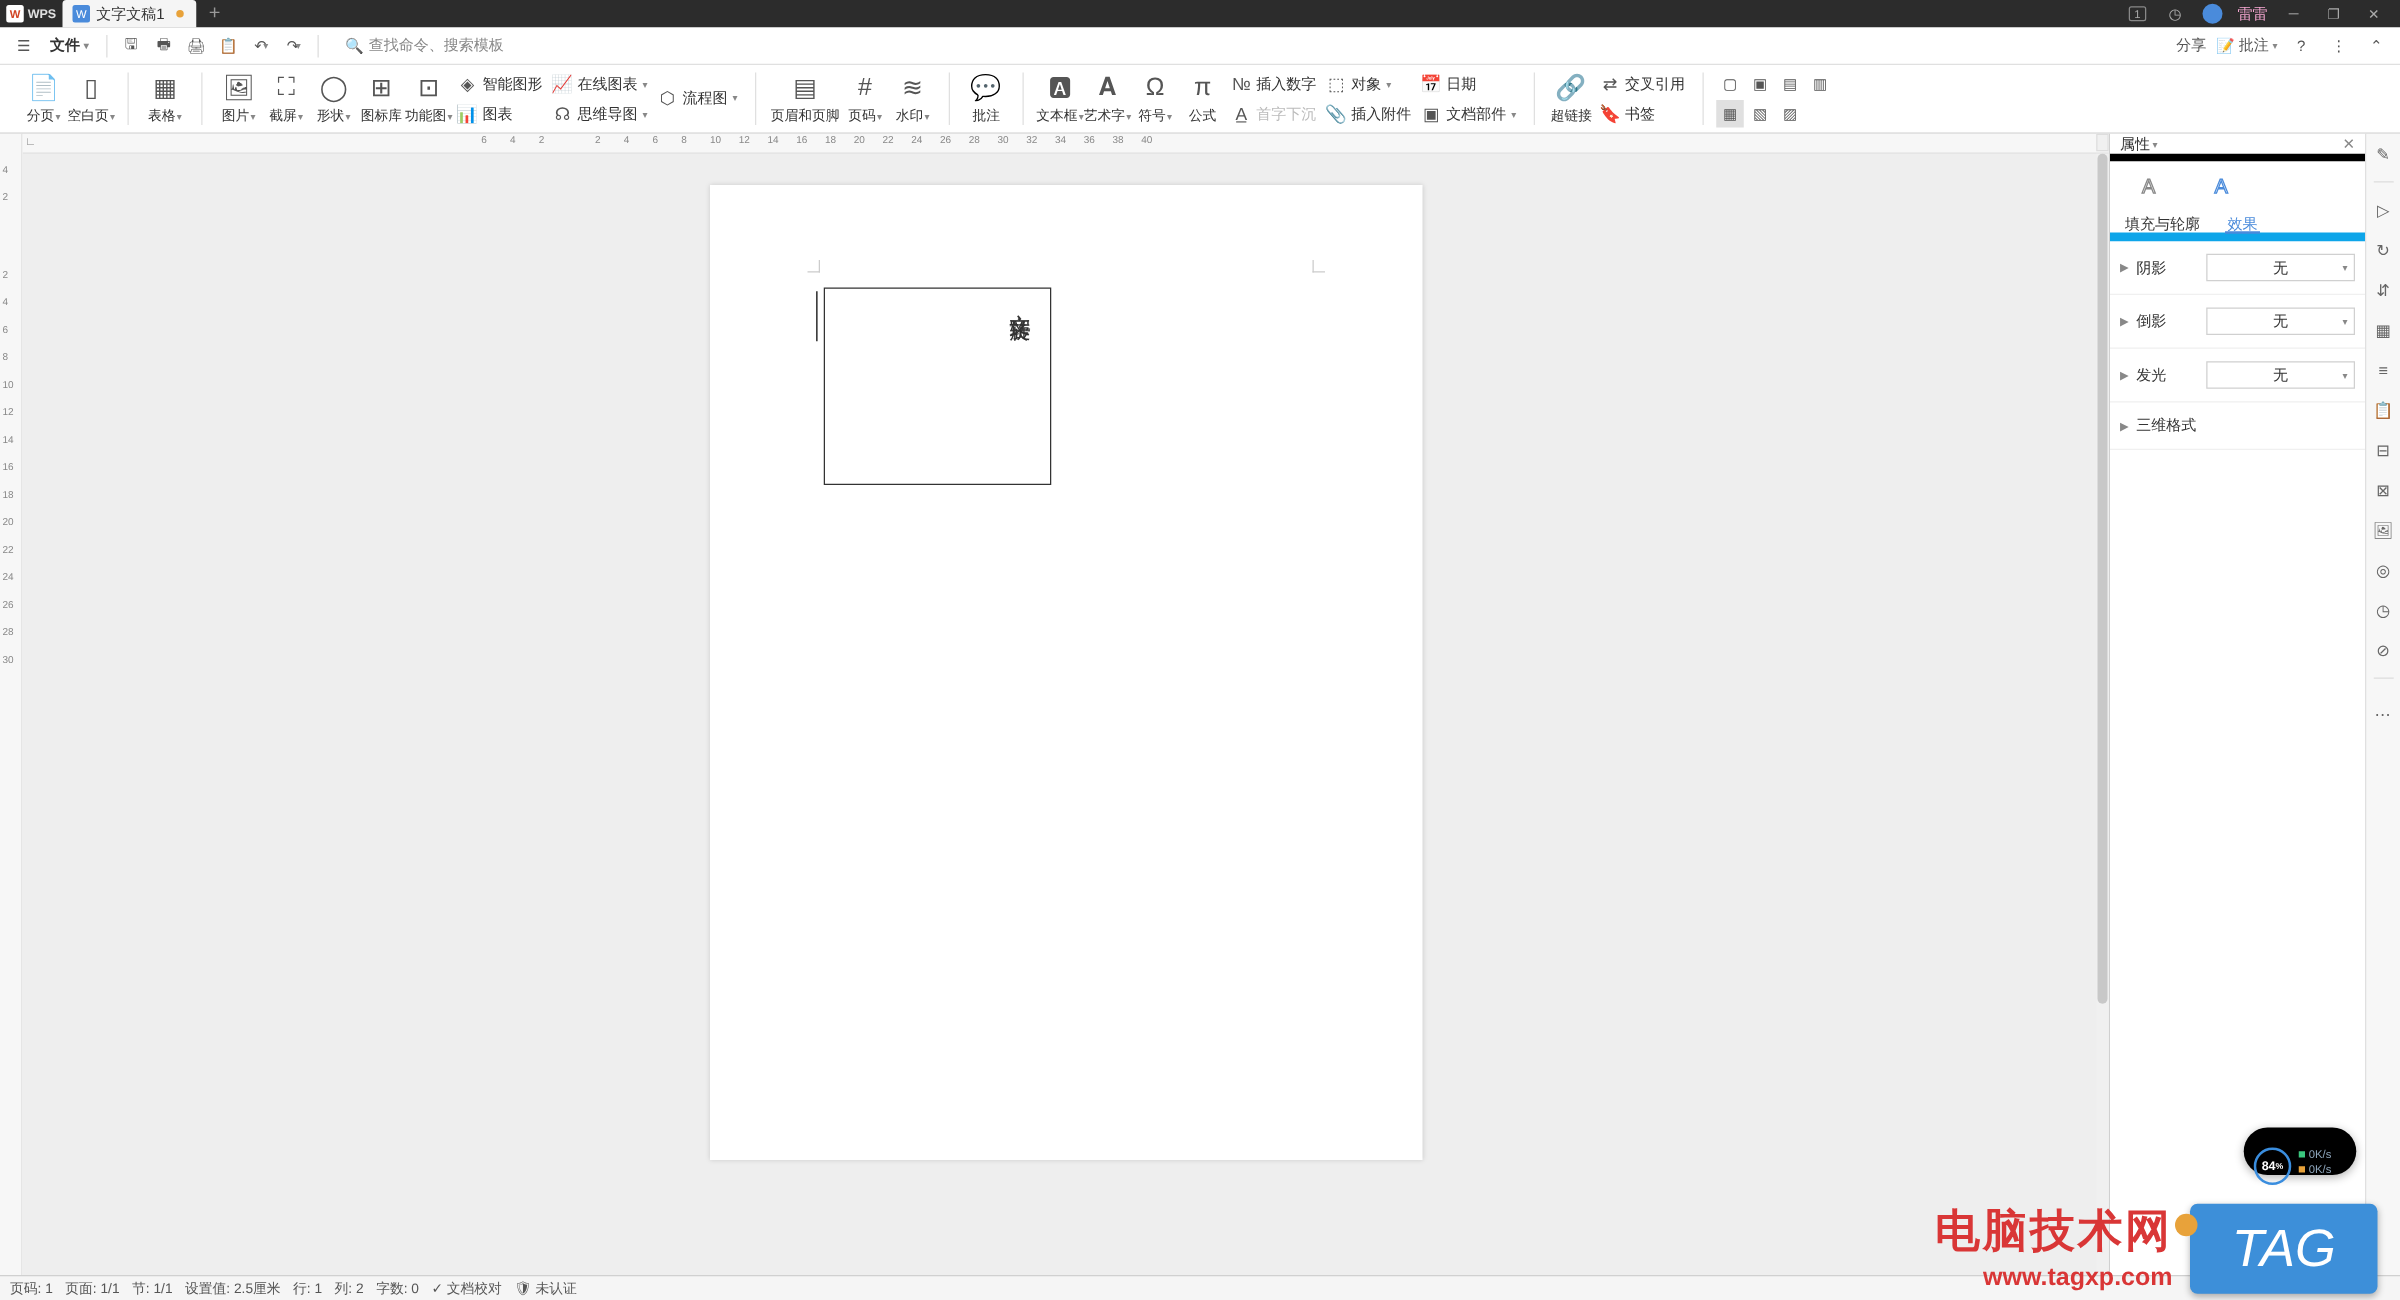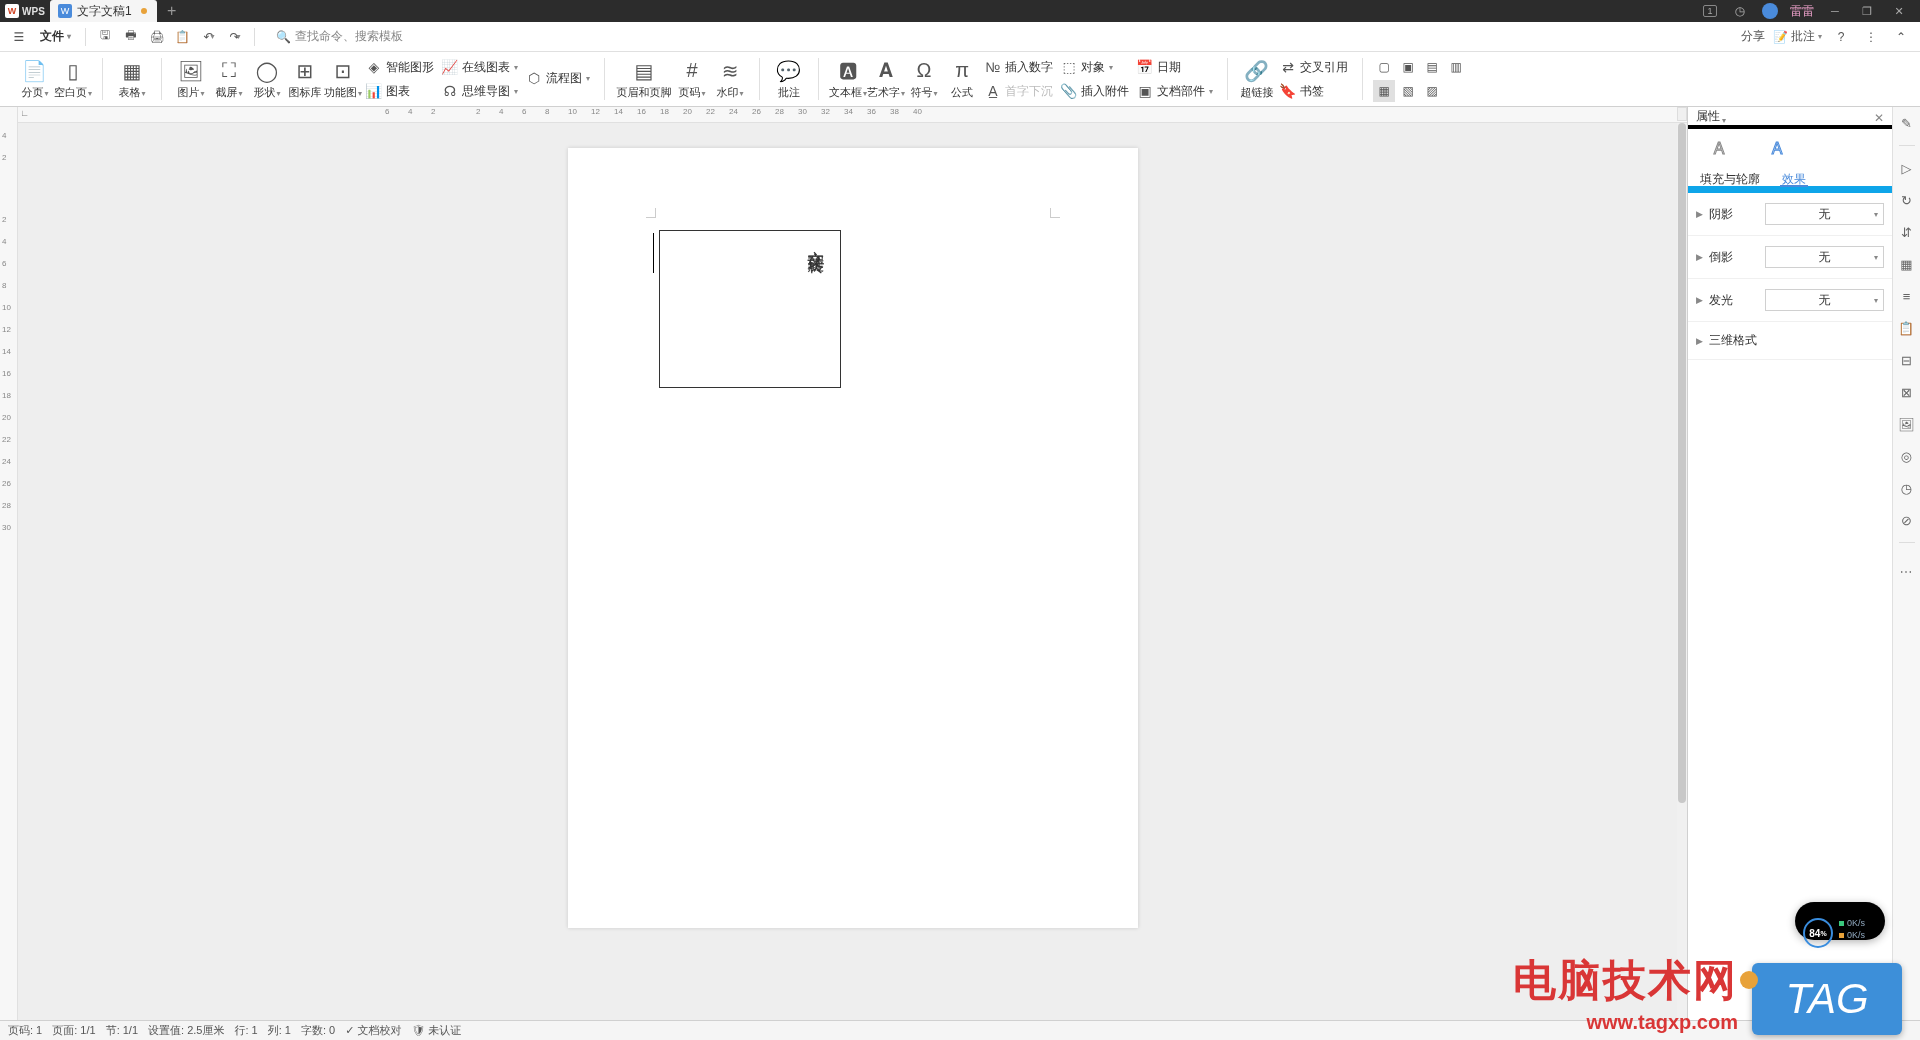--- a/index.html
+++ b/index.html
@@ -60,21 +60,21 @@
 .page-margin-tr { position: absolute; right: 78px; top: 60px; width: 10px; height: 10px; border-right: 1px solid #ccc; border-top: 1px solid #ccc; transform: rotate(180deg); }
 .text-box-outer { position: absolute; left: 91px; top: 82px; width: 182px; height: 158px; border: 1px solid #333; }
 .text-box-content { position: absolute; right: 12px; top: 6px; writing-mode: vertical-rl; font-size: 17px; font-family: "SimSun", serif; letter-spacing: 2px; }
 .text-cursor { position: absolute; left: 85px; top: 85px; width: 1px; height: 40px; background: #000; }
 .scrollbar-v { position: absolute; right: 0; top: 16px; bottom: 0; width: 10px; background: #f0f0f0; }
 .scrollbar-thumb { position: absolute; top: 0; width: 8px; left: 1px; height: 680px; background: #c8c8c8; border-radius: 4px; }
 .doc-map-toggle { position: absolute; right: 0; top: 0; width: 10px; height: 14px; background: #f0f0f0; border: 1px solid #ddd; }
 
 
 .prop-panel { width: 205px; background: #fff; border-left: 1px solid #d0d0d0; display: flex; flex-direction: column; }
-.prop-header { height: 22px; border-bottom: 4px solid #000000; display: flex; align-items: flex-end; padding: 0 8px; }
+.prop-header { height: 22px; border-bottom: 6px solid #000000; display: flex; align-items: center; padding: 0 8px; }
 .prop-header .close { margin-left: auto; cursor: pointer; color: #888; }
 .prop-tabs-icons { height: 38px; display: flex; align-items: center; justify-content: flex-start; gap: 32px; padding-left: 18px; }
 .prop-tab-icon { width: 26px; display: flex; align-items: center; justify-content: center; }
 .prop-subtabs { height: 26px; display: flex; border-bottom: 7px solid #0ea5e9; padding-left: 10px; gap: 18px; }
 .prop-subtab { padding: 4px 2px; cursor: pointer; position: relative; }
 .prop-subtab.active { color: #4a8bdb; }
 .prop-subtab.active::after { content: ""; position: absolute; bottom: -1px; left: 0; right: 0; height: 2px; background: #4a8bdb; }
 .prop-section { padding: 10px 8px; display: flex; align-items: center; gap: 6px; border-bottom: 1px solid #f0f0f0; }
 .prop-section .expand { font-size: 9px; color: #888; }
 .prop-section .label { flex: 0 0 50px; }
@@ -93,21 +93,21 @@
 .statusbar .sb-item { display: flex; align-items: center; gap: 3px; }
 .statusbar-spacer { flex: 1; }
 
 
 .floating-gauge { position: fixed; right: 35px; bottom: 100px; width: 90px; height: 38px; background: #000000; border-radius: 19px; display: flex; align-items: flex-start; padding: 16px 8px; gap: 6px; box-shadow: 0 2px 8px rgba(0,0,0,0.3); color: #8fa7bd; font-size: 9px; }
 .floating-gauge .gauge-circle { width: 30px; height: 30px; border: 2px solid #3a8dde; border-radius: 50%; display: flex; align-items: center; justify-content: center; color: #fff; font-size: 10px; font-weight: bold; }
 .floating-gauge .net-stats { display: flex; flex-direction: column; line-height: 1.3; }
 .floating-gauge .net-stats span::before { content: ""; display: inline-block; width: 5px; height: 5px; margin-right: 3px; }
 .floating-gauge .net-stats .up::before { background: #3ac77e; }
 .floating-gauge .net-stats .down::before { background: #e8a23a; }
-.watermark-1 { position: fixed; right: 182px; bottom: 30px; font-size: 43px; font-weight: bold; color: #d93636; font-family: "SimHei", sans-serif; letter-spacing: 2px; }
+.watermark-1 { position: fixed; right: 182px; bottom: 30px; font-size: 36px; font-weight: bold; color: #d93636; font-family: "SimHei", sans-serif; letter-spacing: 2px; }
 .watermark-2 { position: fixed; right: 182px; bottom: 6px; font-size: 20px; font-weight: bold; color: #d93636; }
 .watermark-tag { position: fixed; right: 18px; bottom: 5px; width: 150px; height: 72px; background: #3d8fd9; border-radius: 6px; display: flex; align-items: center; justify-content: center; color: #fff; font-size: 42px; font-weight: normal; font-style: italic; box-shadow: 0 2px 6px rgba(0,0,0,0.3); }
 .watermark-tag::before { content: ""; position: absolute; left: -12px; top: 8px; width: 18px; height: 18px; background: #e8a23a; border-radius: 50%; }
 
 svg { display: block; }
 </style>
 </head>
 <body>
 
 <div class="titlebar">
@@ -481,21 +481,21 @@
     <div class="right-tool-btn right-tool-more">⋯</div>
   </div>
 </div>
 
 <div class="statusbar">
   <span class="sb-item">页码: 1</span>
   <span class="sb-item">页面: 1/1</span>
   <span class="sb-item">节: 1/1</span>
   <span class="sb-item">设置值: 2.5厘米</span>
   <span class="sb-item">行: 1</span>
-  <span class="sb-item">列: 1</span>
+  <span class="sb-item">列: 2</span>
   <span class="sb-item">字数: 0</span>
   <span class="sb-item">✓ <span>文档校对</span></span>
   <span class="sb-item">🛡 <span>未认证</span></span>
   <div class="statusbar-spacer"></div>
 </div>
 
 <div class="floating-gauge">
   <div class="gauge-circle">
       <span>84</span>
       <span style="font-size:7px">%</span>

